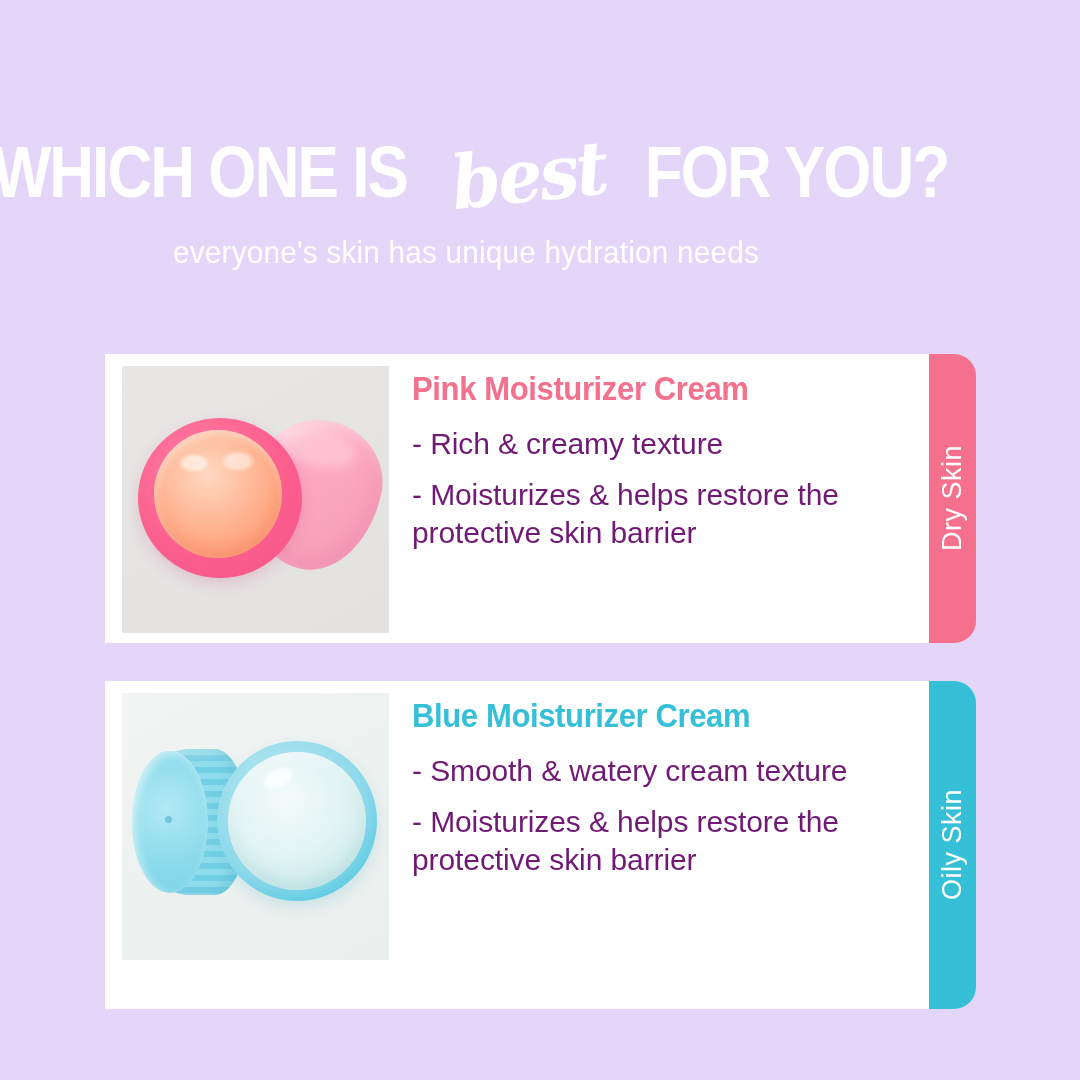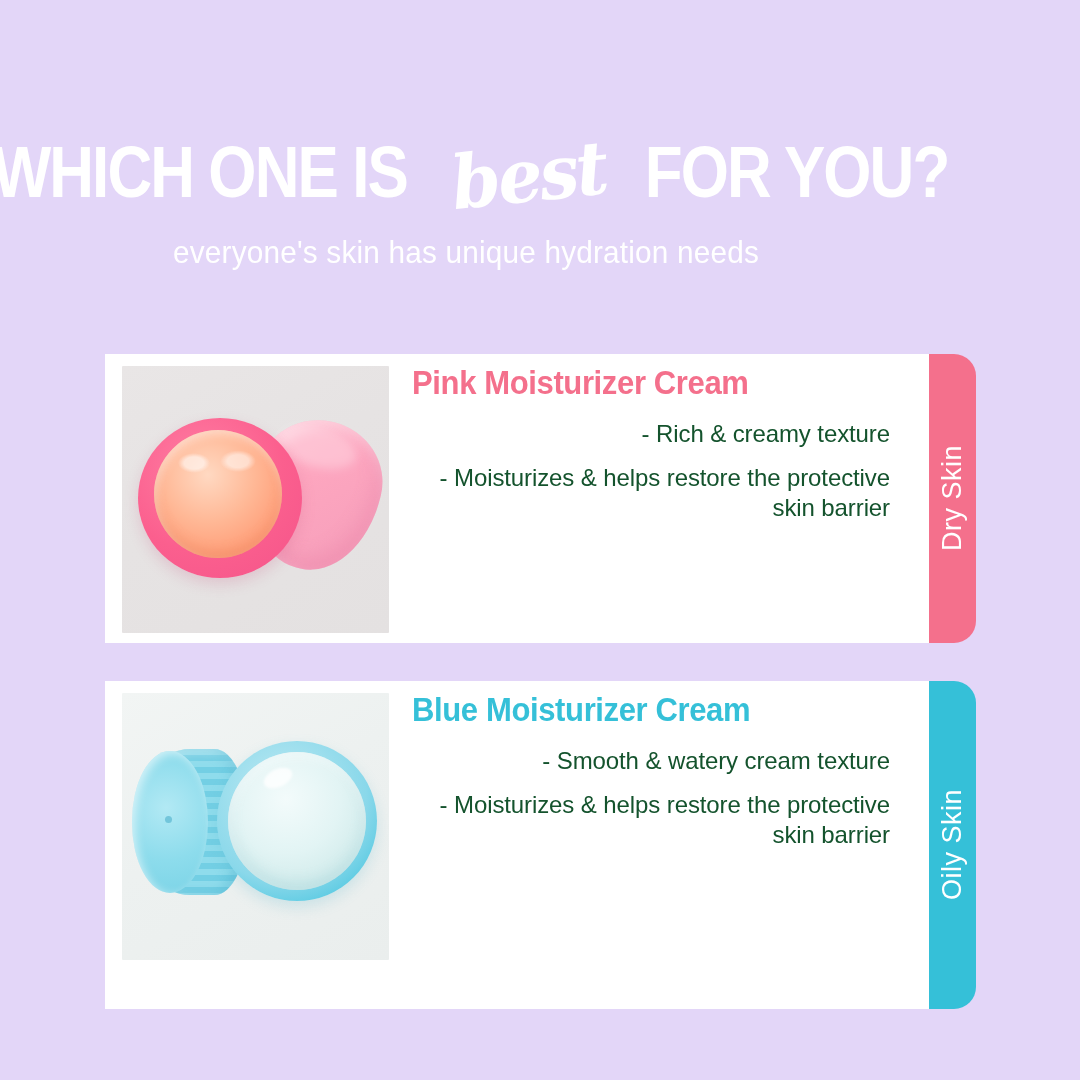--- a/index.html
+++ b/index.html
@@ -189,46 +189,45 @@
     width:30px; height:18px;
     background:rgba(255,255,255,.8);
     border-radius:50%;
     filter:blur(1px);
     transform:rotate(-25deg);
   }
 
   
   .card-body {
     flex:1 1 auto;
-    padding:11px 0 0 23px;
+    padding:17px 0 0 23px;
   }
 
   .product-title {
     font-family:"Liberation Sans", sans-serif;
     font-weight:bold;
     font-size:33px;
     letter-spacing:-0.4px;
     transform:scaleX(0.94);
     transform-origin:left center;
     margin-bottom:18px;
     line-height:1.1;
   }
 
   .title-pink { color:#f4708c; }
   .title-blue { color:#35c0d8; }
 
   .feature {
     font-family:"Liberation Sans", sans-serif;
-    font-size:24px;
-    color:#14532d;
+    font-size:30px;
+    color:#701a75;
     line-height:1.24;
     margin-bottom:14px;
     max-width:478px;
     letter-spacing:-0.1px;
-    text-align:right;
   }
 
   
   .tab {
     position:absolute;
     left:824px;
     top:0;
     width:47px;
     height:100%;
     border-radius:0 22px 22px 0;

